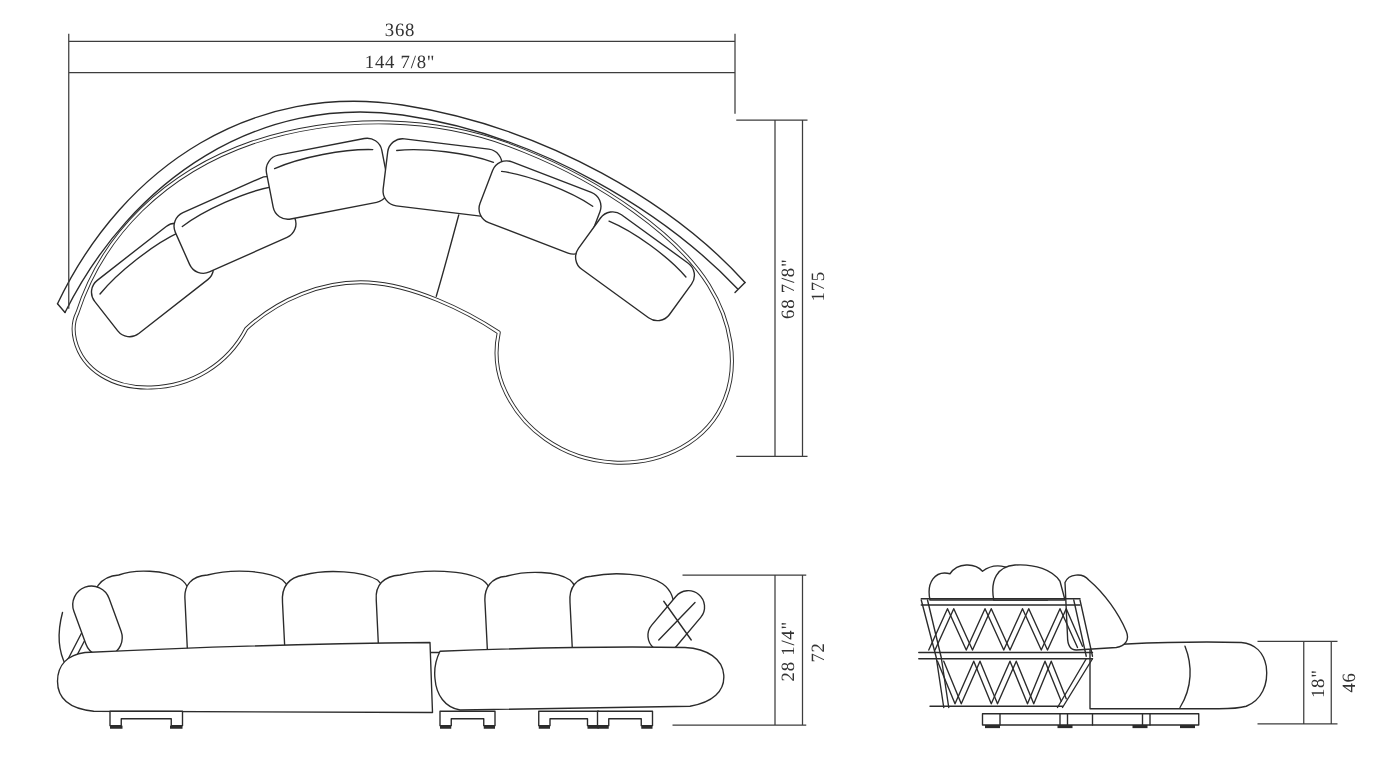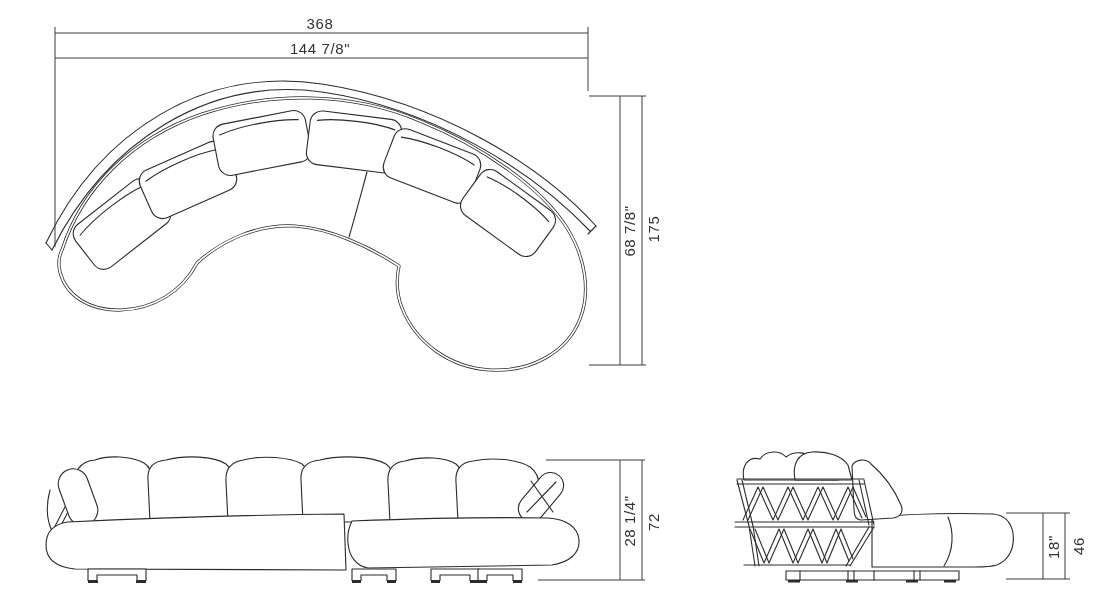--- a/index.html
+++ b/index.html
@@ -1,17 +1,17 @@
 <!DOCTYPE html>
 <html><head>
 <meta charset="utf-8">
 <style>
   html,body{margin:0;padding:0;background:#ffffff;}
   .page{position:relative;width:1102px;height:608px;background:#ffffff;overflow:hidden;
-        font-family:Liberation Sans, sans-serif;}
+        font-family:Liberation Serif, serif;}
   svg{display:block;}
   .ln{fill:none;stroke:#2b2b2b;stroke-width:1.1;stroke-linecap:round;stroke-linejoin:round;}
   .ln-thick{fill:#ffffff;stroke:#2b2b2b;stroke-width:3.2;stroke-linejoin:round;}
   .ln-white{fill:none;stroke:#ffffff;stroke-width:1.7;stroke-linejoin:round;}
   .fw{fill:#ffffff;stroke:#2b2b2b;stroke-width:1.1;stroke-linejoin:round;}
   .dim{fill:none;stroke:#3d3d3d;stroke-width:1;}
   .dimtxt{fill:#333333;font-size:15px;letter-spacing:0.6px;}
   .pad{fill:#2b2b2b;stroke:none;}
 </style>
 </head>

